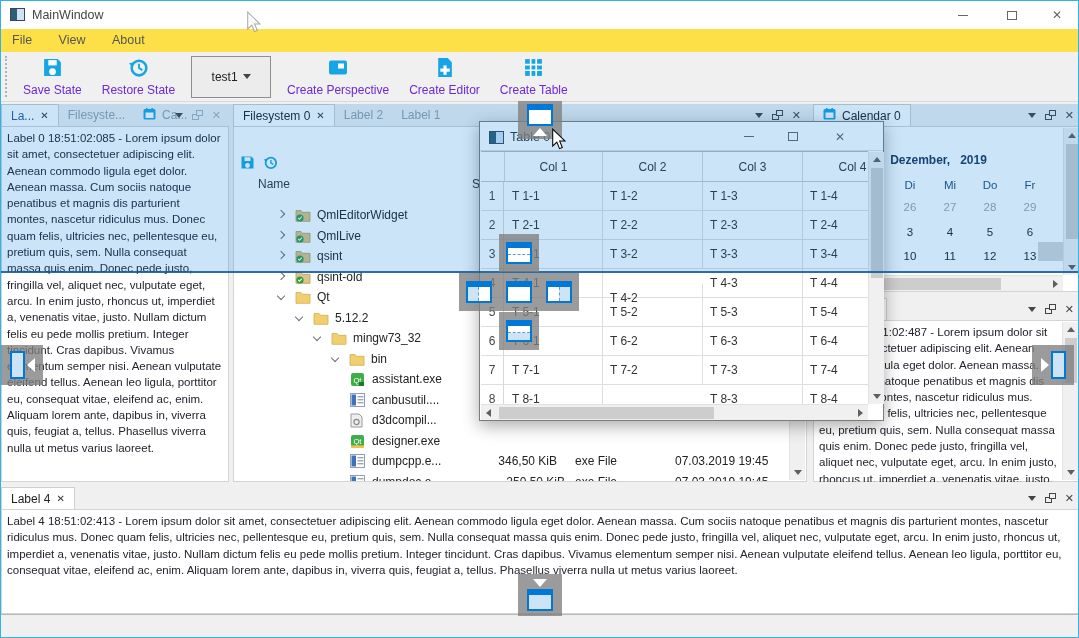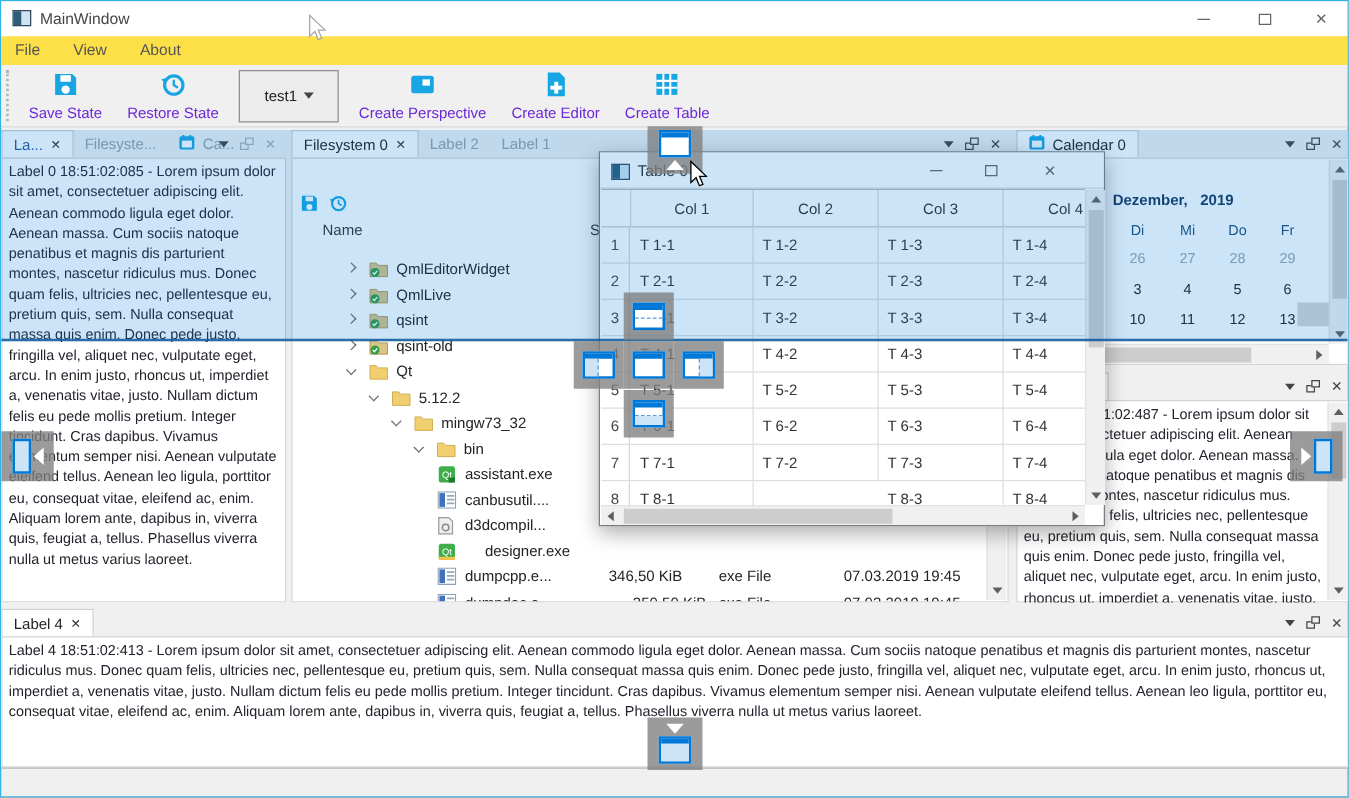--- a/index.html
+++ b/index.html
@@ -339,32 +339,32 @@
                 <circle cx="6.5" cy="9" r="2.6" fill="none" stroke="#8a8a8a" stroke-width="1.2"></circle>
               </svg></span>
             <span class="tlabel" style="left: 138px;">d3dcompil...</span>
           </div>
           <div class="tree-row" style="top: 304.5px;">
             <span class="ticon" style="left: 116px;"><svg width="15" height="15" viewBox="0 0 15 15">
                 <rect x="1" y="1" width="13" height="13" rx="2" fill="#3fae4a"></rect>
                 <text x="7.5" y="10" font-size="7.5" fill="#fff" text-anchor="middle" font-family="Liberation Sans">Qt</text>
                 <rect x="1" y="11.4" width="13" height="2.6" fill="#f0c24b"></rect>
               </svg></span>
-            <span class="tlabel" style="left: 154px; text-align: right;">designer.exe</span>
+            <span class="tlabel" style="left: 138px; text-align: right;">designer.exe</span>
           </div>
           <div class="tree-row" style="top: 325px;">
             <span class="ticon" style="left: 116px;"><svg width="15" height="14" viewBox="0 0 15 14">
                 <rect x="0.5" y="0.5" width="14" height="13" fill="#fff" stroke="#8ca0b8"></rect>
                 <rect x="1.5" y="1.5" width="4.5" height="11" fill="#3f71bd"></rect>
                 <rect x="7.5" y="3" width="6" height="1.4" fill="#9aa7b5"></rect>
                 <rect x="7.5" y="6" width="6" height="1.4" fill="#9aa7b5"></rect>
                 <rect x="7.5" y="9" width="6" height="1.4" fill="#9aa7b5"></rect>
               </svg></span>
             <span class="tlabel" style="left: 138px;">dumpcpp.e...</span>
-            <span class="fdet" style="left: 253px; width: 90px; text-align: left;">346,50 KiB</span>
+            <span class="fdet" style="left: 233px; width: 90px; text-align: right;">346,50 KiB</span>
             <span class="fdet" style="left: 341px;">exe File</span>
             <span class="fdet" style="left: 441px;">07.03.2019 19:45</span>
           </div>
           <div class="tree-row" style="top: 345.5px;">
             <span class="ticon" style="left: 116px;"><svg width="15" height="14" viewBox="0 0 15 14">
                 <rect x="0.5" y="0.5" width="14" height="13" fill="#fff" stroke="#8ca0b8"></rect>
                 <rect x="1.5" y="1.5" width="4.5" height="11" fill="#3f71bd"></rect>
                 <rect x="7.5" y="3" width="6" height="1.4" fill="#9aa7b5"></rect>
                 <rect x="7.5" y="6" width="6" height="1.4" fill="#9aa7b5"></rect>
                 <rect x="7.5" y="9" width="6" height="1.4" fill="#9aa7b5"></rect>
@@ -539,21 +539,21 @@
         <div class="trow" style="top: 88px;">
           <span class="tnum">3</span>
           <span class="tcell" style="left: 24px; width: 98px;">T 3-1</span>
           <span class="tcell" style="left: 122px; width: 100px;">T 3-2</span>
           <span class="tcell" style="left: 222px; width: 100px;">T 3-3</span>
           <span class="tcell" style="left: 322px; width: 100px;">T 3-4</span>
         </div>
         <div class="trow" style="top: 117px;">
           <span class="tnum">4</span>
           <span class="tcell" style="left: 24px; width: 98px;">T 4-1</span>
-          <span class="tcell" style="left: 122px; width: 100px;">T 4-2</span>
+          <span class="tcell" style="left: 122px; width: 100px; margin-top: 15px;">T 4-2</span>
           <span class="tcell" style="left: 222px; width: 100px;">T 4-3</span>
           <span class="tcell" style="left: 322px; width: 100px;">T 4-4</span>
         </div>
         <div class="trow" style="top: 146px;">
           <span class="tnum">5</span>
           <span class="tcell" style="left: 24px; width: 98px;">T 5-1</span>
           <span class="tcell" style="left: 122px; width: 100px;">T 5-2</span>
           <span class="tcell" style="left: 222px; width: 100px;">T 5-3</span>
           <span class="tcell" style="left: 322px; width: 100px;">T 5-4</span>
         </div>

